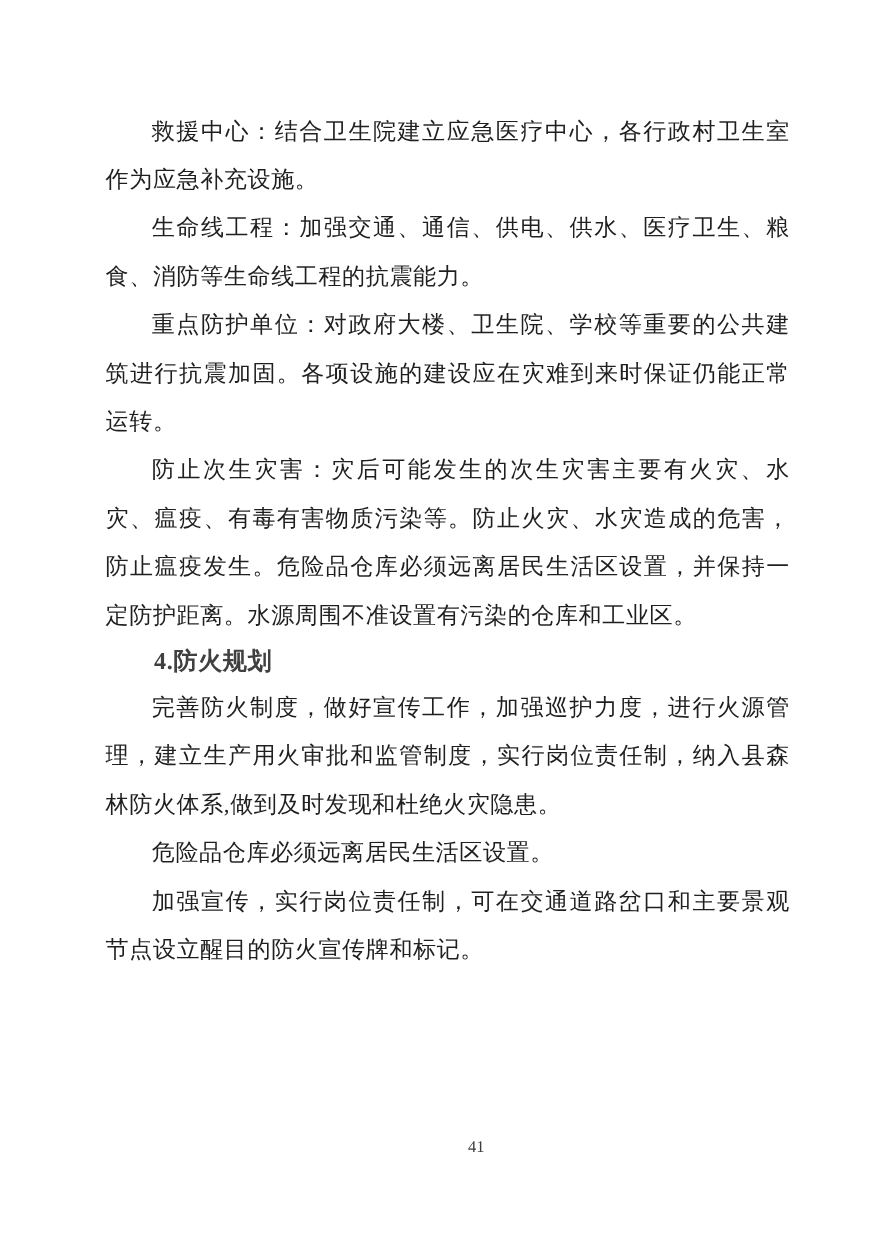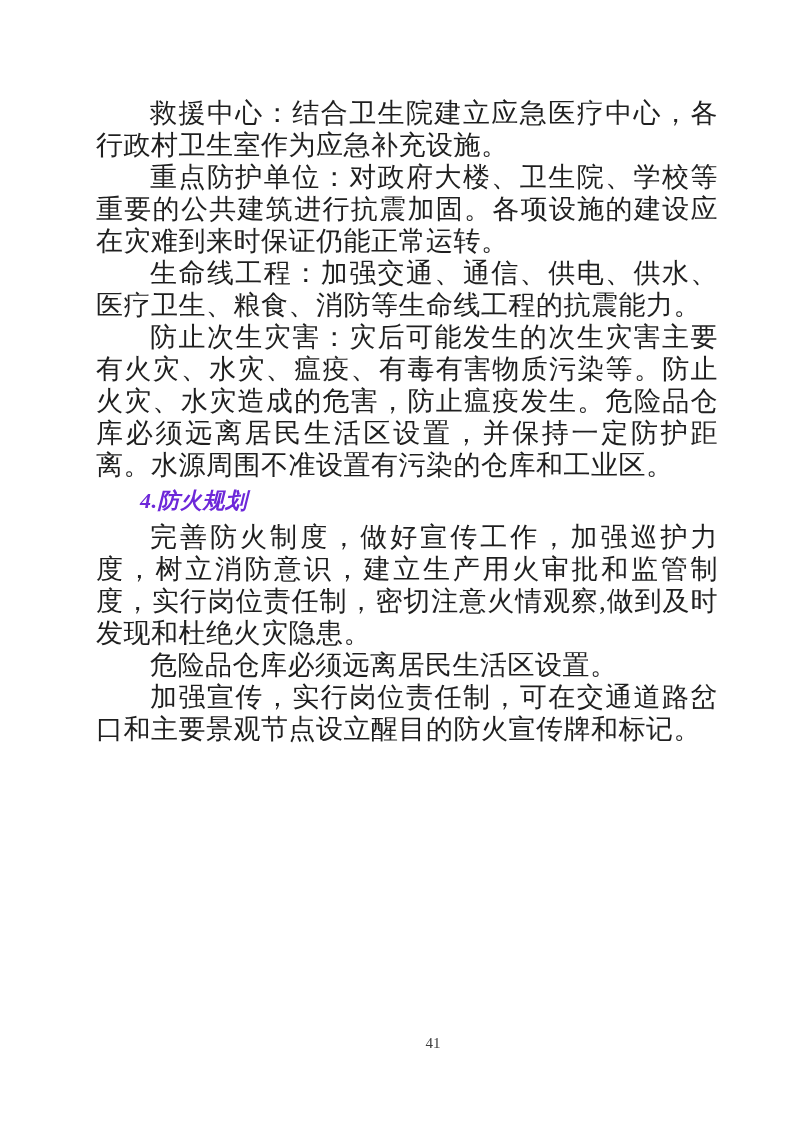--- a/index.html
+++ b/index.html
@@ -18,60 +18,59 @@
   }
   .page-body {
     position: absolute;
     left: 96px;
     top: 97px;
     width: 622px;
   }
   .para {
     margin: 0;
     padding: 0;
-    font-size: 27px;
-    line-height: 32px;
+    font-size: 21px;
+    line-height: 44px;
     text-align: justify;
     text-align-last: left;
     text-indent: 2em;
     letter-spacing: 0.5px;
     word-break: break-all;
   }
   .heading {
     margin: 0;
     padding: 0;
     font-size: 22px;
     line-height: 40px;
     font-weight: bold;
     text-indent: 2em;
     letter-spacing: 0.5px;
-    color: #6d28d9;
-    font-style: italic;
+    color: #404040;
   }
   .page-number {
     position: absolute;
     left: 0;
     top: 1033px;
     width: 100%;
     text-align: center;
     font-size: 15px;
     line-height: 20px;
     color: #3c3c3c;
     font-family: "Liberation Serif", "DejaVu Serif", serif;
     padding-left: 36px;
   }
 </style>
 </head>
 <body>
 
 <div class="page">
   <div class="page-body" id="page-body">
       <p class="para">救援中心：结合卫生院建立应急医疗中心，各行政村卫生室作为应急补充设施。</p>
+      <p class="para">生命线工程：加强交通、通信、供电、供水、医疗卫生、粮食、消防等生命线工程的抗震能力。</p>
       <p class="para">重点防护单位：对政府大楼、卫生院、学校等重要的公共建筑进行抗震加固。各项设施的建设应在灾难到来时保证仍能正常运转。</p>
-      <p class="para">生命线工程：加强交通、通信、供电、供水、医疗卫生、粮食、消防等生命线工程的抗震能力。</p>
       <p class="para">防止次生灾害：灾后可能发生的次生灾害主要有火灾、水灾、瘟疫、有毒有害物质污染等。防止火灾、水灾造成的危害，防止瘟疫发生。危险品仓库必须远离居民生活区设置，并保持一定防护距离。水源周围不准设置有污染的仓库和工业区。</p>
       <h2 class="heading">4.防火规划</h2>
-      <p class="para">完善防火制度，做好宣传工作，加强巡护力度，树立消防意识，建立生产用火审批和监管制度，实行岗位责任制，密切注意火情观察,做到及时发现和杜绝火灾隐患。</p>
+      <p class="para">完善防火制度，做好宣传工作，加强巡护力度，进行火源管理，建立生产用火审批和监管制度，实行岗位责任制，纳入县森林防火体系,做到及时发现和杜绝火灾隐患。</p>
       <p class="para">危险品仓库必须远离居民生活区设置。</p>
       <p class="para">加强宣传，实行岗位责任制，可在交通道路岔口和主要景观节点设立醒目的防火宣传牌和标记。</p>
     </div>
   <div class="page-number">41</div>
 </div>
 
 </body></html>

